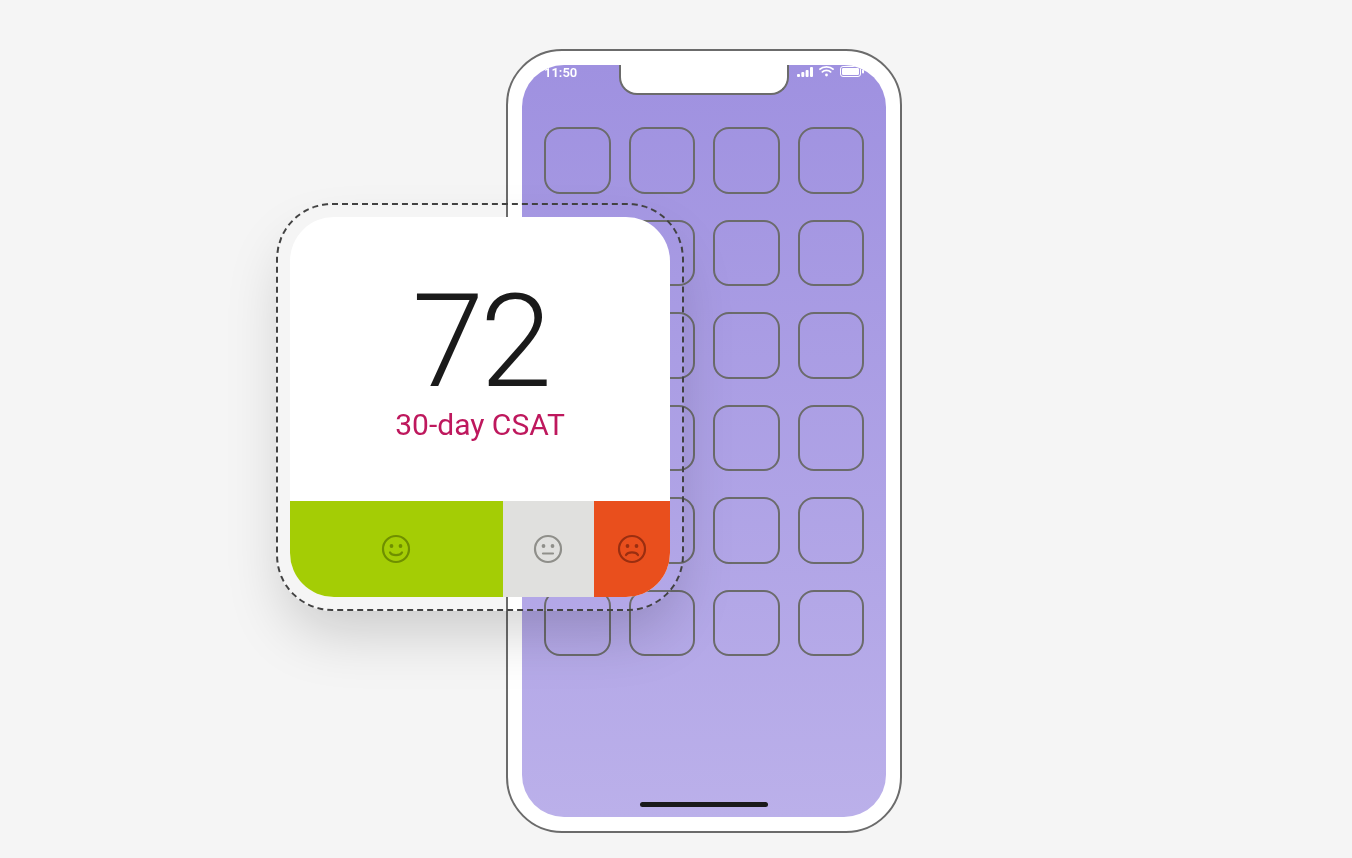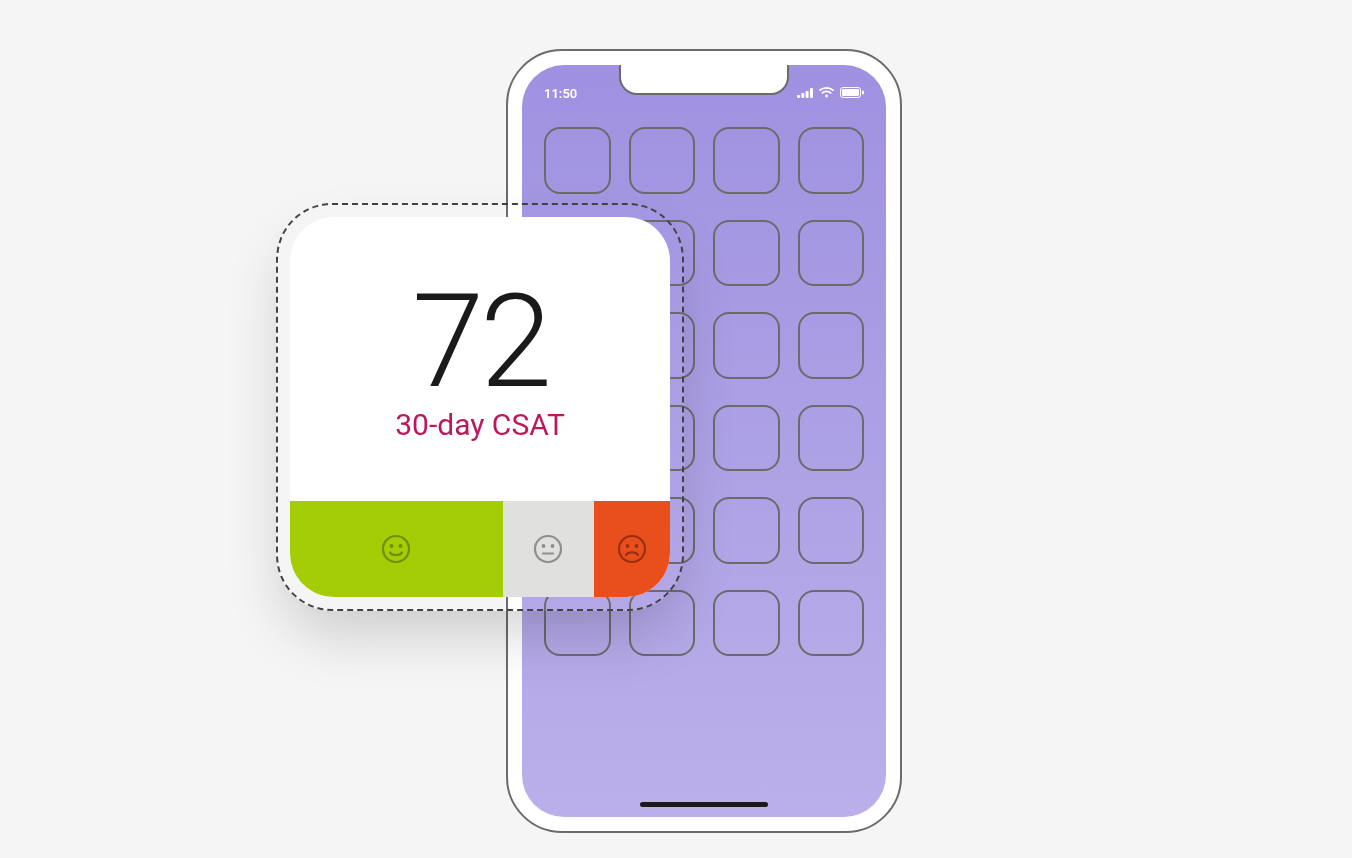--- a/index.html
+++ b/index.html
@@ -52,21 +52,21 @@
     border: 2px solid #6b6b6b;
     border-top: none;
   }
   .status-bar {
     position: absolute;
     top: 0;
     left: 0;
     right: 0;
     height: 36px;
     display: flex;
-    align-items: flex-end;
+    align-items: flex-start;
     justify-content: space-between;
     padding: 0 22px;
     color: #fff;
     font-size: 13px;
     font-weight: 600;
   }
   .status-right { display: flex; align-items: center; gap: 6px; }
   .app-grid {
     position: absolute;
     top: 62px;

